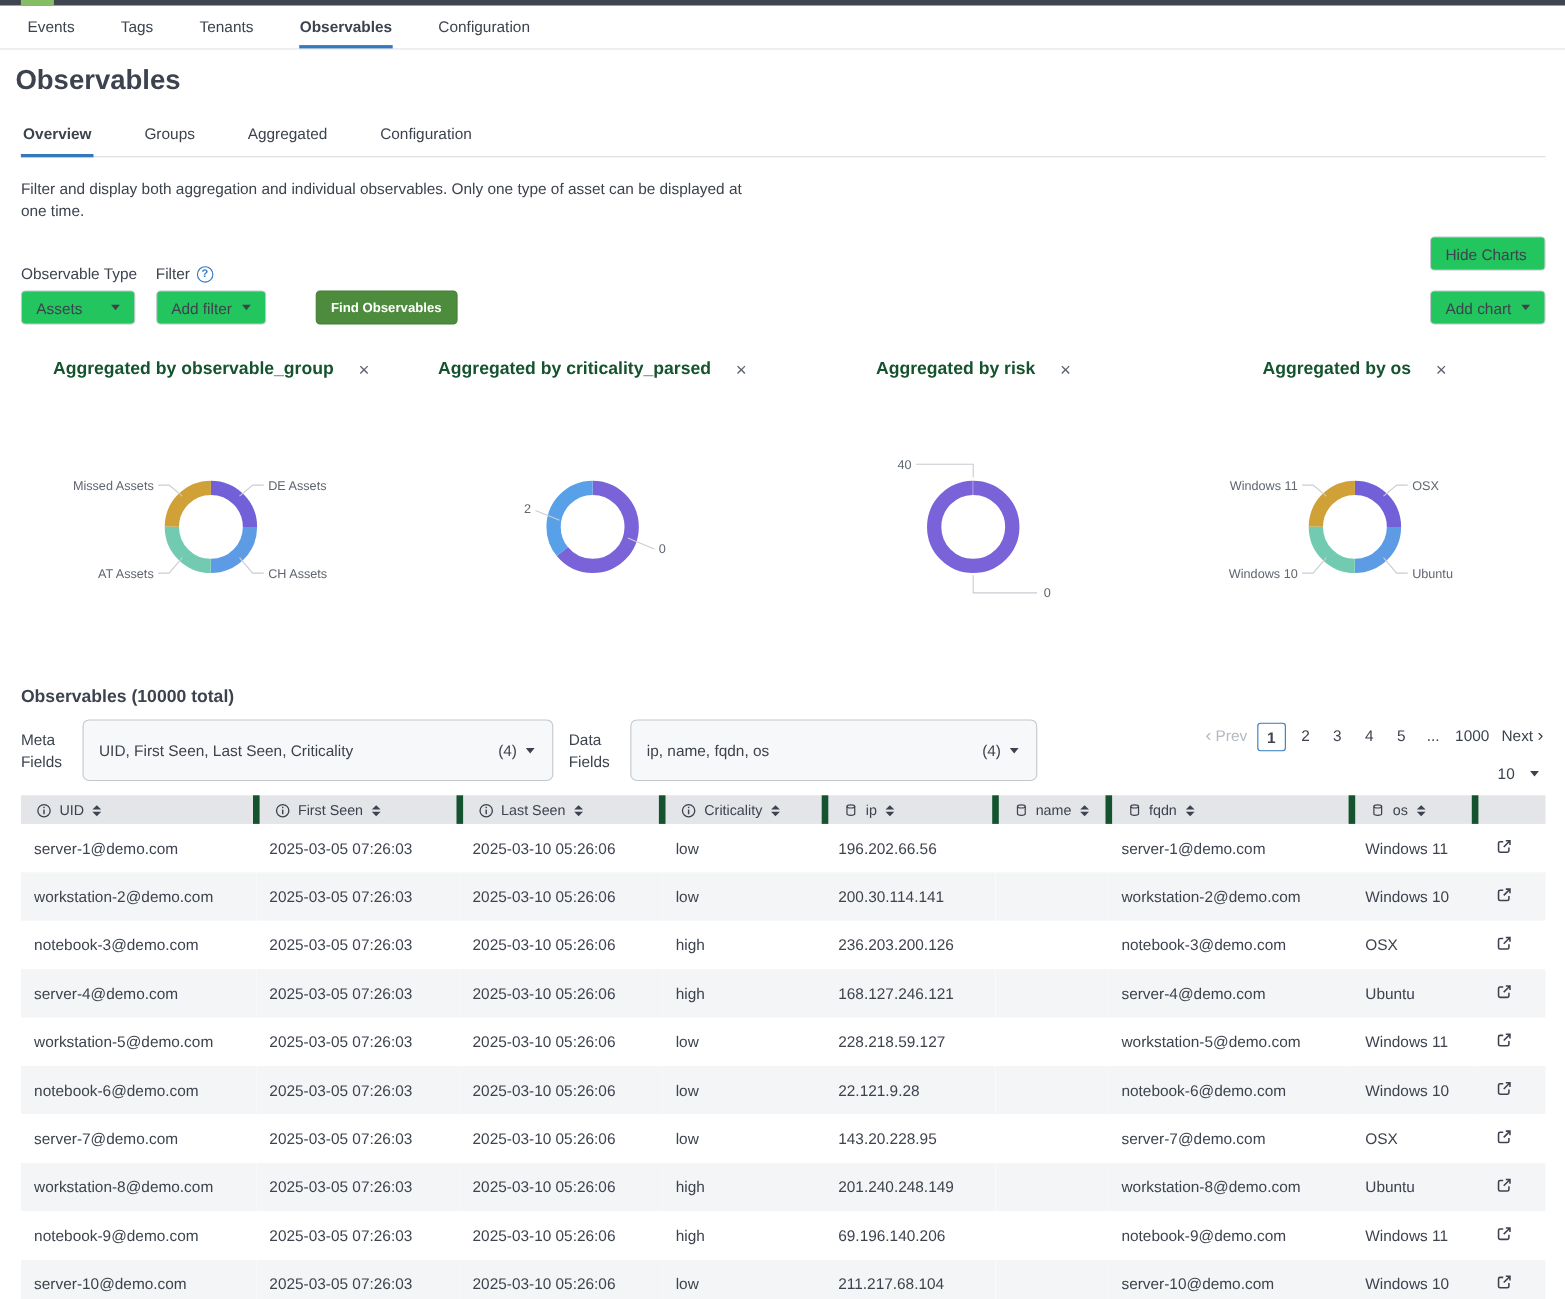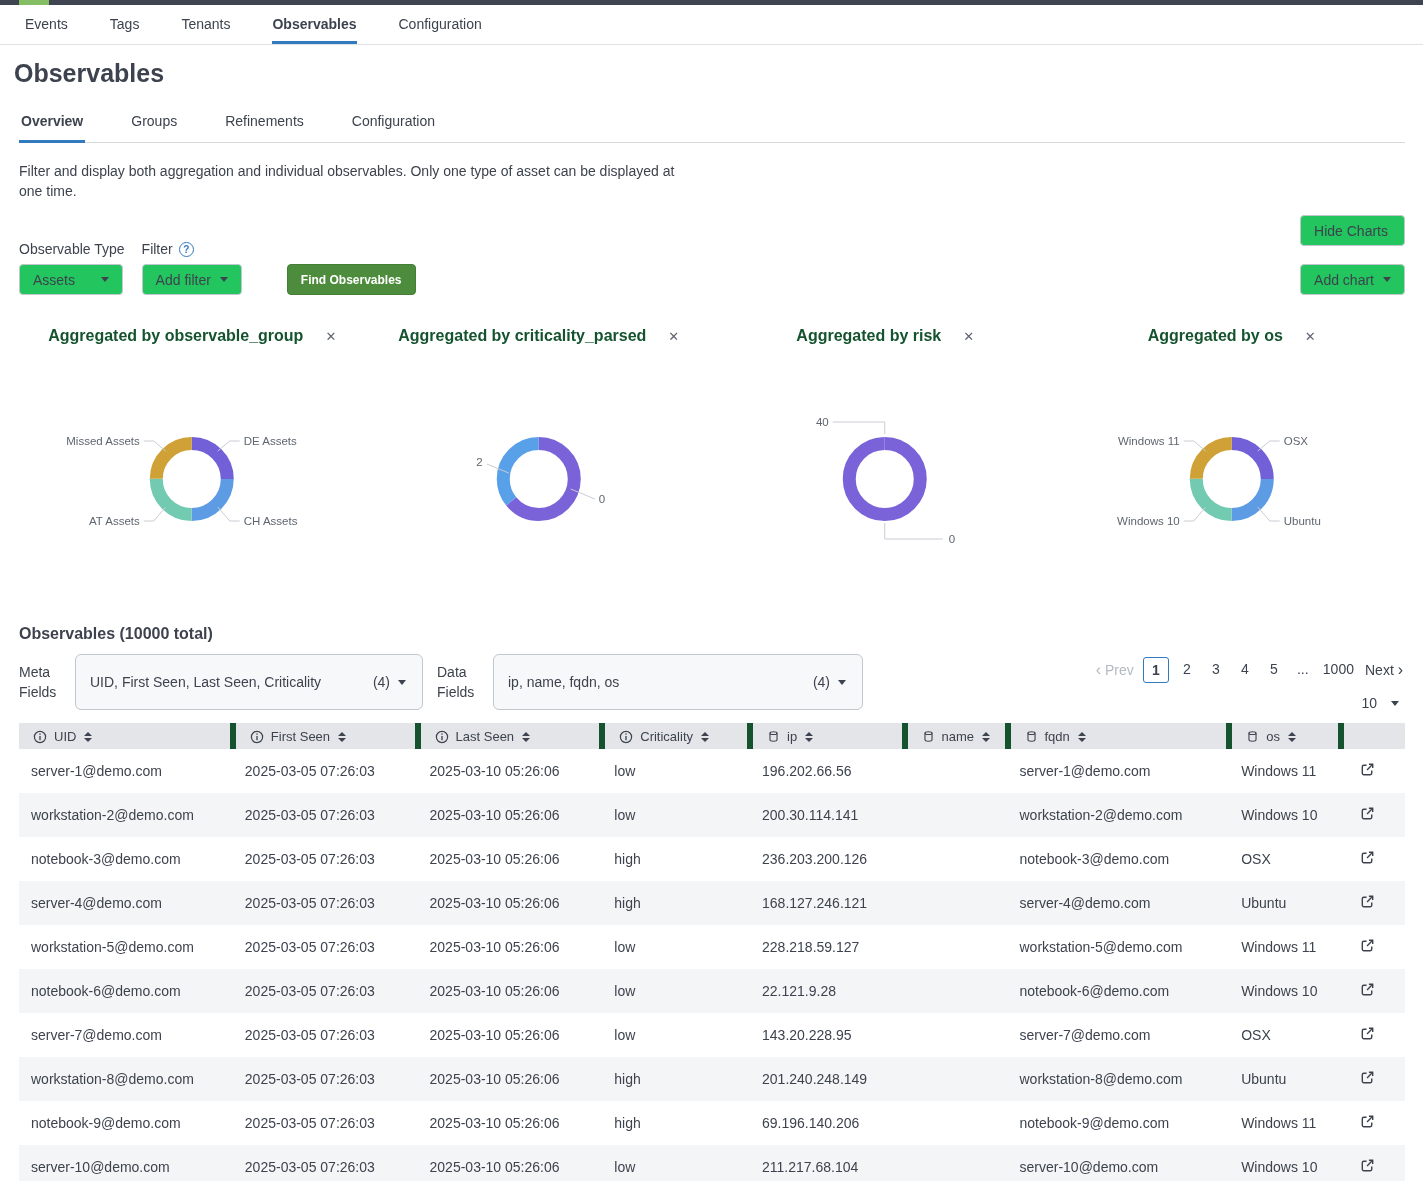--- a/index.html
+++ b/index.html
@@ -53,21 +53,21 @@
   .chart-svg { width:100%; height:250px; display:block; }
   .chart-label { font-size:11.5px; fill:#5f6670; font-family:"Liberation Sans", sans-serif; }
 
   
   .table-heading { margin-top:28px; font-size:16px; font-weight:700; }
   .fields-row { margin-top:10px; display:flex; align-items:center; }
   .field-label { font-size:14px; line-height:20px; width:56px; flex:0 0 auto; }
   .field-select { height:56px; border:1px solid #c2c7cd; border-radius:6px; background:#f7f8f9; display:flex; align-items:center; padding:0 16px 0 14px; font-size:14px; cursor:pointer; }
   .field-select .fs-value { flex:1; }
   .field-select .fs-count { margin-right:8px; }
-  .meta-select { width:348px; margin-right:14px; }
+  .meta-select { width:428px; margin-right:14px; }
   .data-select { width:370px; }
   .pag-block { margin-left:auto; display:flex; flex-direction:column; align-items:flex-end; gap:12px; padding-top:4px; }
   .pagination { display:flex; gap:7px; font-size:14px; }
   .pag-item { min-width:22px; text-align:center; padding:4px 2px; cursor:pointer; color:#3d434e; }
   .pag-item.active { border:1px solid #3279be; border-radius:3px; font-weight:700; min-width:26px; padding:4px 4px; }
   .pag-prev { color:#b4bac2; cursor:default; }
   .pag-next { cursor:pointer; }
   .chev { font-size:16px; }
   .page-size { display:flex; align-items:center; gap:14px; font-size:14px; margin-right:6px; cursor:pointer; }
 
@@ -106,21 +106,21 @@
   <h1 class="page-title">Observables</h1>
 
   <div class="main-row">
 
 
     <div class="content">
 
       <div class="tabs" id="tabs">
           <div class="tab active">Overview</div>
           <div class="tab">Groups</div>
-          <div class="tab">Refinements</div>
+          <div class="tab">Aggregated</div>
           <div class="tab">Configuration</div>
         </div>
 
       <p class="description">Filter and display both aggregation and individual observables. Only one type of asset can be displayed at one time.</p>
 
       <div class="controls">
         <div class="ctrl-group">
           <div class="ctrl-label">Observable Type</div>
           <div class="btn dd-assets">
             <span>Assets</span>

